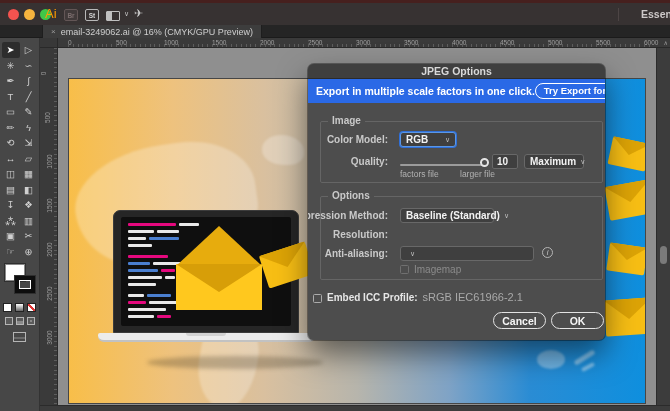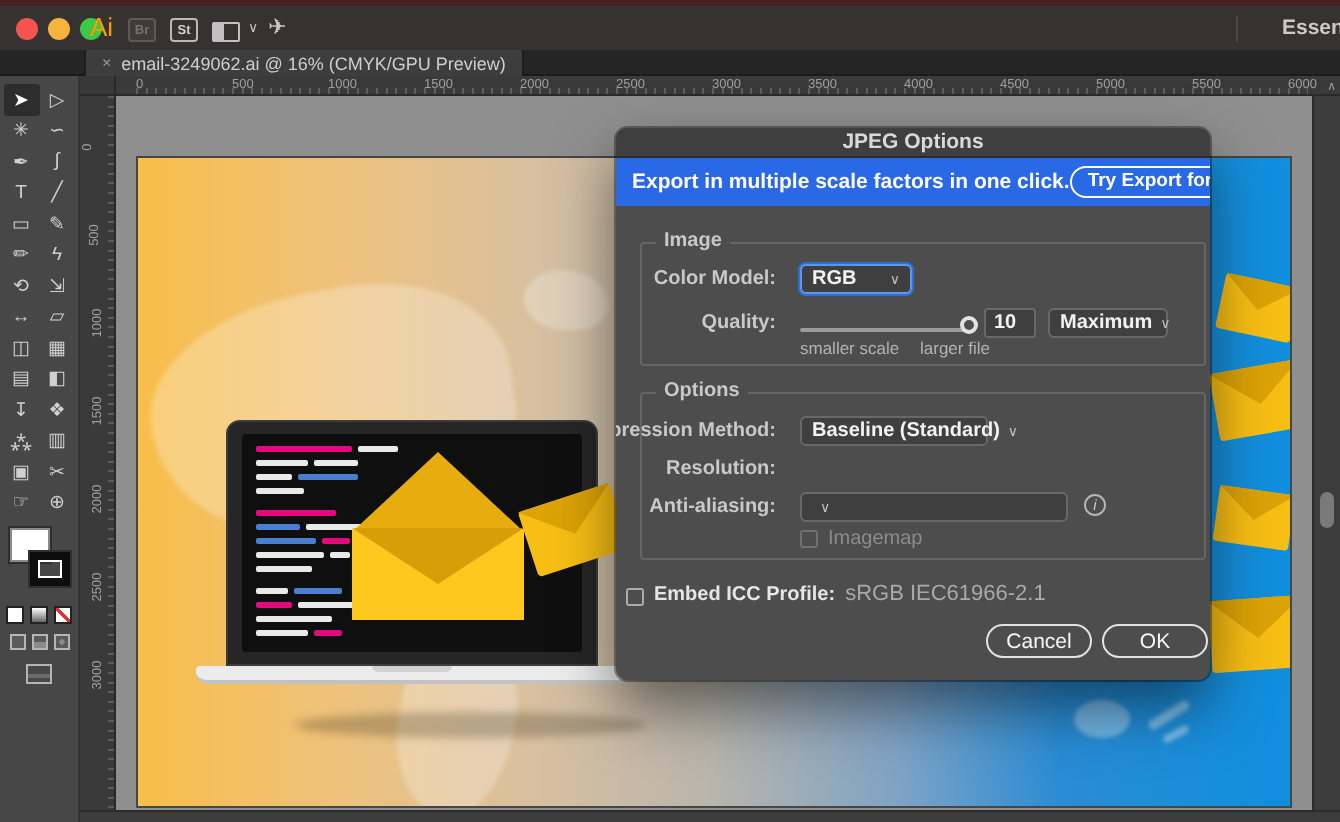--- a/index.html
+++ b/index.html
@@ -123,21 +123,21 @@
   .slider-hint{position:absolute;font-size:8.5px;color:#B2B2B2;white-space:nowrap}
   .cb{display:inline-block;width:9px;height:9px;border:1px solid #ABABAB;border-radius:1.5px;background:transparent;vertical-align:-1px}
   .cb.dis{border-color:#707070}
   .row-imagemap{position:absolute;left:92px;top:200px;font-size:10px;color:#8B8B8B;display:flex;align-items:center;gap:5px}
   .row-icc{position:absolute;left:5px;top:227px;display:flex;align-items:flex-end;gap:5px}
   .icc-label{font-size:10px;font-weight:700;color:#E6E6E6;white-space:nowrap}
   .icc-value{font-size:11px;color:#A9A9A9;white-space:nowrap}
   .info{position:absolute;left:234px;top:183px;width:11px;height:11px;border:1px solid #B5B5B5;border-radius:50%;
       color:#C8C8C8;font-size:7.5px;font-style:italic;display:flex;align-items:center;justify-content:center}
   .pill{position:absolute;top:248px;height:17px;border:1.5px solid #E3E3E3;border-radius:9px;background:transparent;
-      color:#F5F5F5;font-weight:400;font-size:10.5px;display:flex;align-items:center;justify-content:center}
+      color:#F5F5F5;font-weight:700;font-size:10.5px;display:flex;align-items:center;justify-content:center}
   .pill.cancel{left:185px;width:53px}
   .pill.ok{left:243px;width:53px}
 </style>
 </head>
 <body>
 
 <div id="screen">
 
   <div class="topstrip"></div>
 
@@ -355,21 +355,21 @@
     </div>
 
     <span class="flabel" style="top:92px">Quality:</span>
     <div class="track"></div>
     <div class="knob"></div>
     <div class="qval">10</div>
     <div class="dd" style="left:216px;top:90px;width:60px">
       <span>Maximum</span>
       <span class="chev">∨</span>
     </div>
-    <span class="slider-hint" style="left:92px;top:105px">smaller scale</span>
+    <span class="slider-hint" style="left:92px;top:105px">factors file</span>
     <span class="slider-hint" style="left:152px;top:105px">larger file</span>
 
     <div class="group" id="grp-options"></div>
     <span class="group-label" style="left:20px;top:126px">Options</span>
 
     <span class="flabel" style="top:146px">Compression Method:</span>
     <div class="dd" style="left:92px;top:144px;width:94px">
       <span>Baseline (Standard)</span>
       <span class="chev">∨</span>
     </div>

